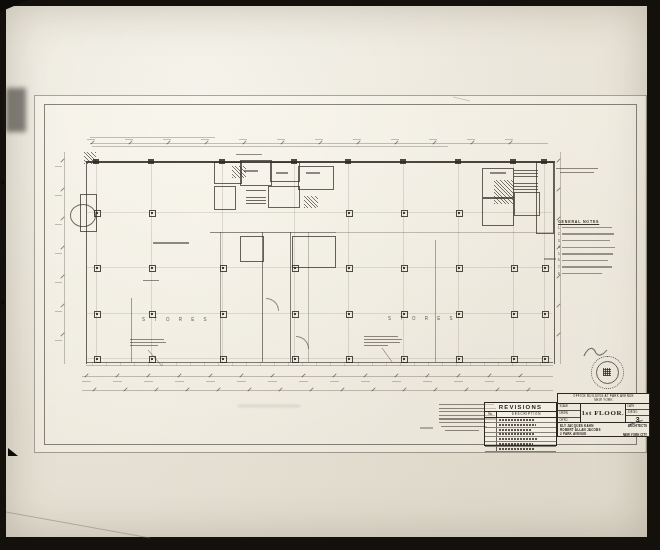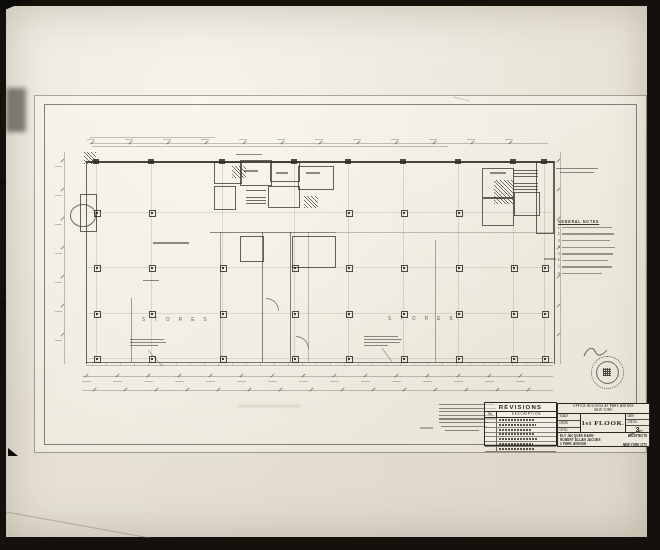--- a/index.html
+++ b/index.html
@@ -32,21 +32,21 @@
        background:rgba(250,247,238,.5);}
   .rev-head{height:8px;border-bottom:1px solid #2b2620;text-align:center;font-weight:bold;
        font-size:6px;letter-spacing:1.2px;color:#241f19;line-height:8px;}
   .rev-sub{height:5px;border-bottom:.8px solid #2b2620;display:flex;font-size:3px;color:#241f19;}
   .rev-sub .c1{width:11px;border-right:.8px solid #2b2620;text-align:center;filter:blur(.2px);}
   .rev-sub .c2{flex:1;text-align:center;letter-spacing:.8px;filter:blur(.2px);}
   .rev-row{height:3.85px;border-bottom:.6px solid rgba(43,38,32,.55);display:flex;align-items:center;}
   .rev-row .n{width:11px;border-right:.8px solid rgba(43,38,32,.7);height:100%;}
   .rev-row .bar{margin-left:1.5px;height:2px;background:repeating-linear-gradient(90deg,rgba(38,32,26,.75) 0 1.6px,transparent 1.6px 3px);filter:blur(.25px);}
   
-  .tb{position:absolute;left:557px;top:403px;width:91px;height:42px;border:1.5px solid #2b2620;
+  .tb{position:absolute;left:557px;top:393px;width:91px;height:42px;border:1.5px solid #2b2620;
       background:#ece8dc;font-family:"Liberation Sans",sans-serif;}
   .tb-proj{height:9px;border-bottom:1px solid #2b2620;text-align:center;overflow:hidden;}
   .tb-proj div{font-size:3px;line-height:4.4px;color:#2d2822;filter:blur(.55px);letter-spacing:.3px;}
   .tb-mid{display:flex;height:18px;border-bottom:1px solid #2b2620;}
   .tb-left{width:22px;border-right:1px solid #2b2620;}
   .tb-left div{height:6px;border-bottom:.7px solid rgba(43,38,32,.8);font-size:2.6px;
       padding-left:1.5px;color:#2d2822;filter:blur(.4px);line-height:6px;}
   .tb-left div:last-child{border-bottom:none;}
   .tb-center{flex:1;display:flex;align-items:center;justify-content:center;}
   .tb-title{font-family:"Liberation Serif",serif;font-weight:bold;font-size:7px;letter-spacing:.6px;

